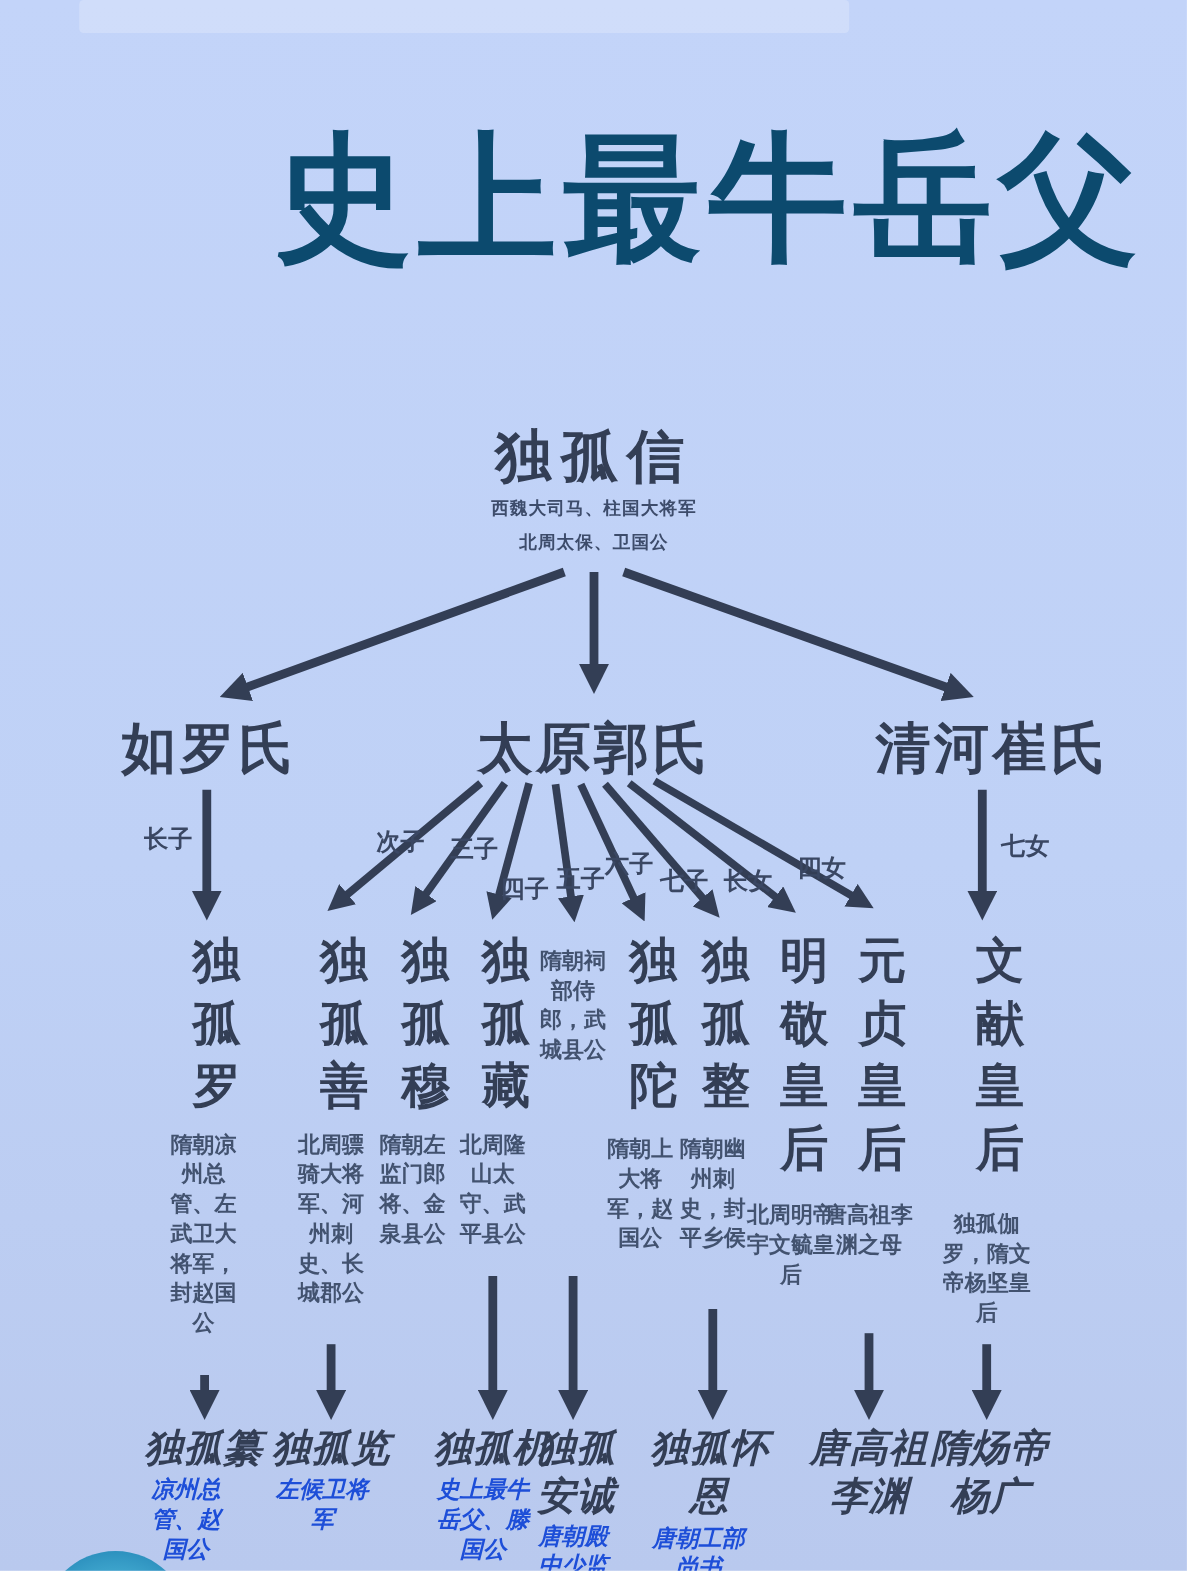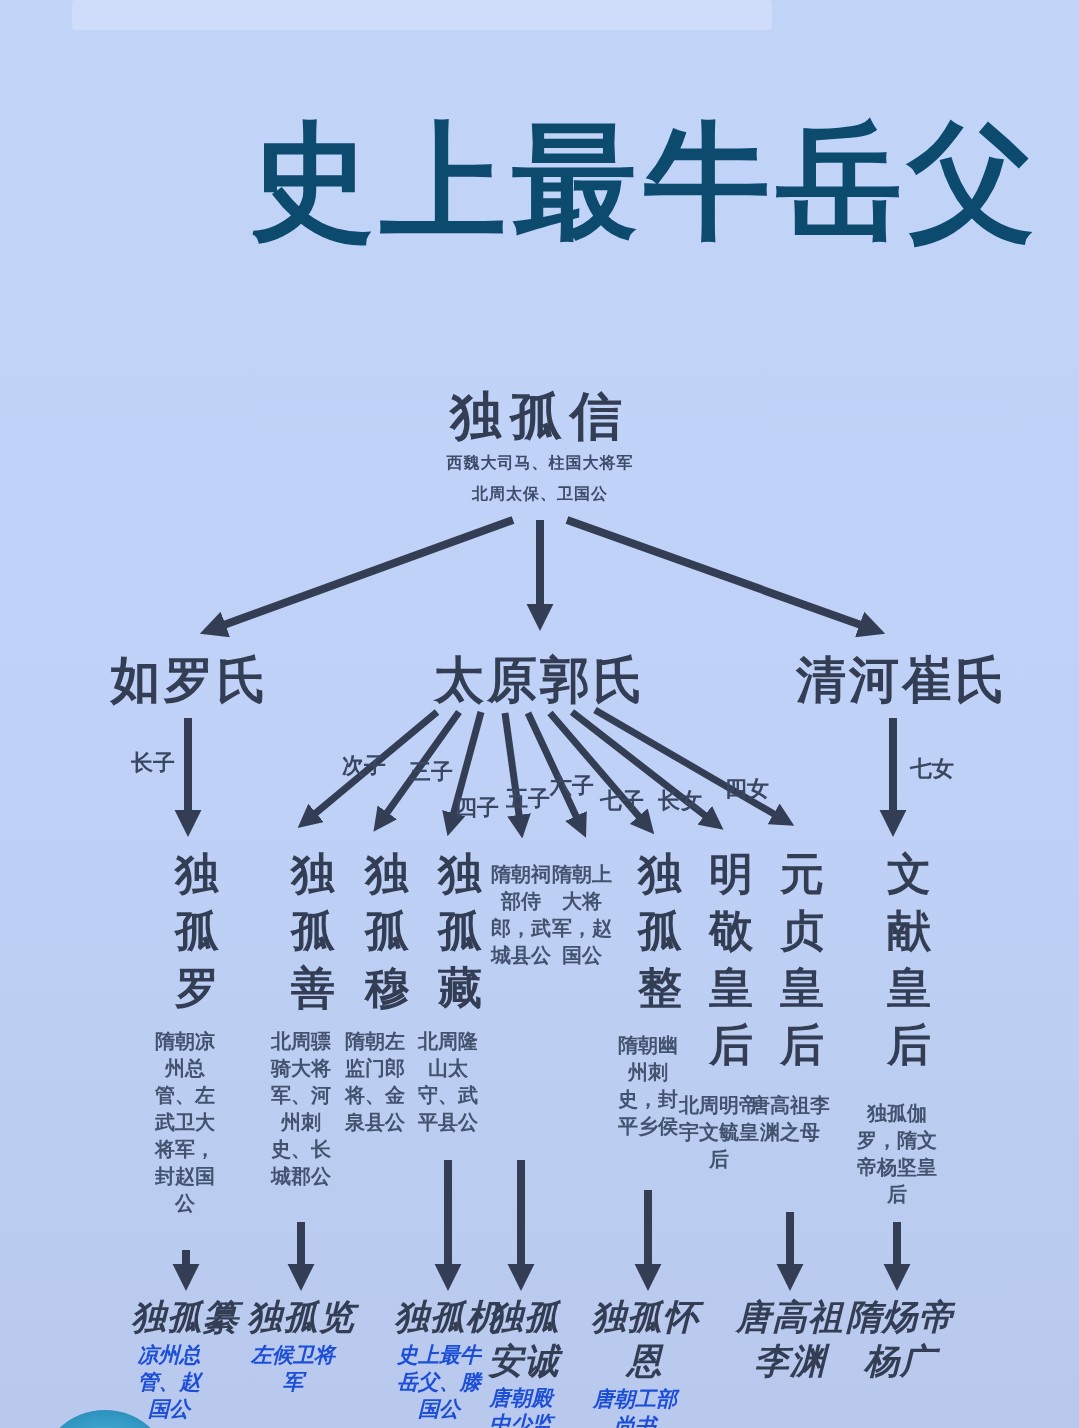--- a/index.html
+++ b/index.html
@@ -138,20 +138,21 @@
   <div class="cdesc">隋朝左监门郎将、金泉县公</div>
 </div>
 <div class="abs cx child c4">
   <div class="cname">独孤藏</div>
   <div class="cdesc">北周隆山太守、武平县公</div>
 </div>
 <div class="abs cx child c5">
   <div class="cdesc">隋朝祠部侍郎，武城县公</div>
 </div>
 <div class="abs cx child c6">
+  <div class="cname">独孤陀</div>
   <div class="cdesc">隋朝上大将军，赵国公</div>
 </div>
 <div class="abs cx child c7">
   <div class="cname">独孤整</div>
   <div class="cdesc">隋朝幽州刺史，封平乡侯</div>
 </div>
 <div class="abs cx child c8">
   <div class="cname">明敬皇后</div>
   <div class="cdesc">北周明帝宇文毓皇后</div>
 </div>

